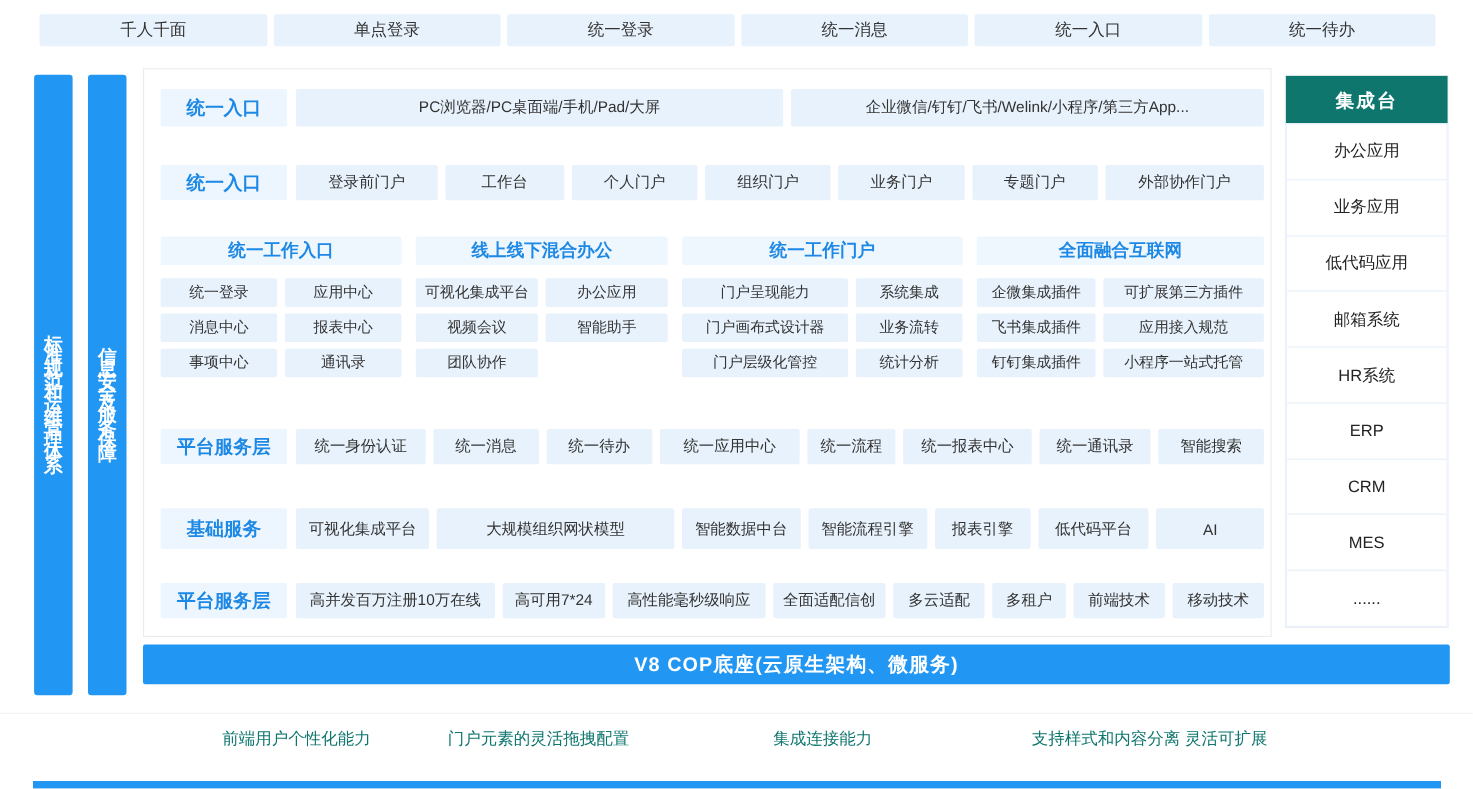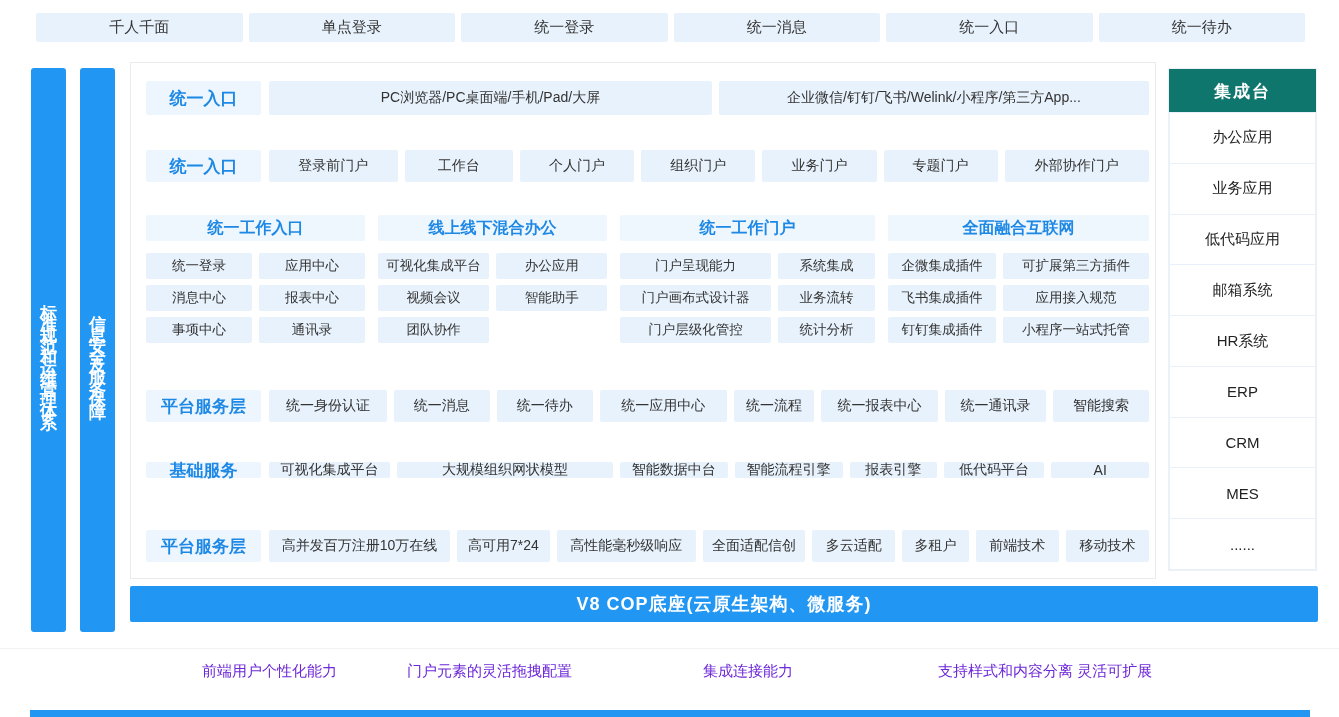--- a/index.html
+++ b/index.html
@@ -30,21 +30,21 @@
   .mlabel {
     flex:0 0 115px; background:#edf6fe; color:#1e88e5; font-weight:bold; font-size:17px;
     display:flex; align-items:center; justify-content:center; border-radius:2px; white-space:nowrap;
   }
   .mitems { flex:1; display:flex; gap:7px;text-align:center; }
   .mitems .chip { font-size:14px; }
   #row-access   { top:18px;  height:34px; }
   #row-portals  { top:87px;  height:32px; }
   #row-groups   { top:152px; height:128px; left:15px; right:6px; position:absolute; display:flex; gap:13px; }
   #row-platform { top:327px; height:32px; }
-  #row-base     { top:399px; height:16px; }
+  #row-base     { top:399px; height:37px; }
   #row-tech     { top:467px; height:32px; }
   .group { display:flex; flex-direction:column; }
   .gtitle {
     height:26px; flex:0 0 26px; background:#eef6fe; color:#1e88e5; font-weight:bold; font-size:16px;
     display:flex; align-items:center; justify-content:center; border-radius:2px; margin-bottom:12px; white-space:nowrap;
   }
   .gitems { display:grid; grid-template-columns:1fr 1fr; gap:6px 7px; }
   .gitems .chip { height:26px; font-size:13.5px; }
   #group-2 .gitems { grid-template-columns:1.55fr 1fr; }
   #group-3 .gitems { grid-template-columns:1fr 1.35fr;text-align:center; }
@@ -62,21 +62,21 @@
   .sb-header {
     flex:0 0 44px; background:#0f766e; color:#fff; font-weight:bold; font-size:17px;
     display:flex; align-items:center; justify-content:center; letter-spacing:2px;
   }
   .sb-item {
     flex:1; display:flex; align-items:center; justify-content:center; font-size:15px; color:#222;
     background:#fff; border:1px solid #e8f1fb; margin-top:-1px; white-space:nowrap;
   }
   
   .sep { position:absolute; left:0; top:648px; width:1339px; height:1px; background:#f2f2f2; }
-  .bfeature { position:absolute; top:662px; font-size:15px; color:#6d28d9; white-space:nowrap; }
+  .bfeature { position:absolute; top:662px; font-size:15px; color:#0f766e; white-space:nowrap; }
   #bf-0 { left:202px; }
   #bf-1 { left:407px; }
   #bf-2 { left:703px; }
   #bf-3 { left:938px; }
   .bottom-strip { position:absolute; left:30px; top:710px; width:1280px; height:7px; background:#2196f3; }
 </style>
 </head>
 <body>
 
 <div class="canvas">

